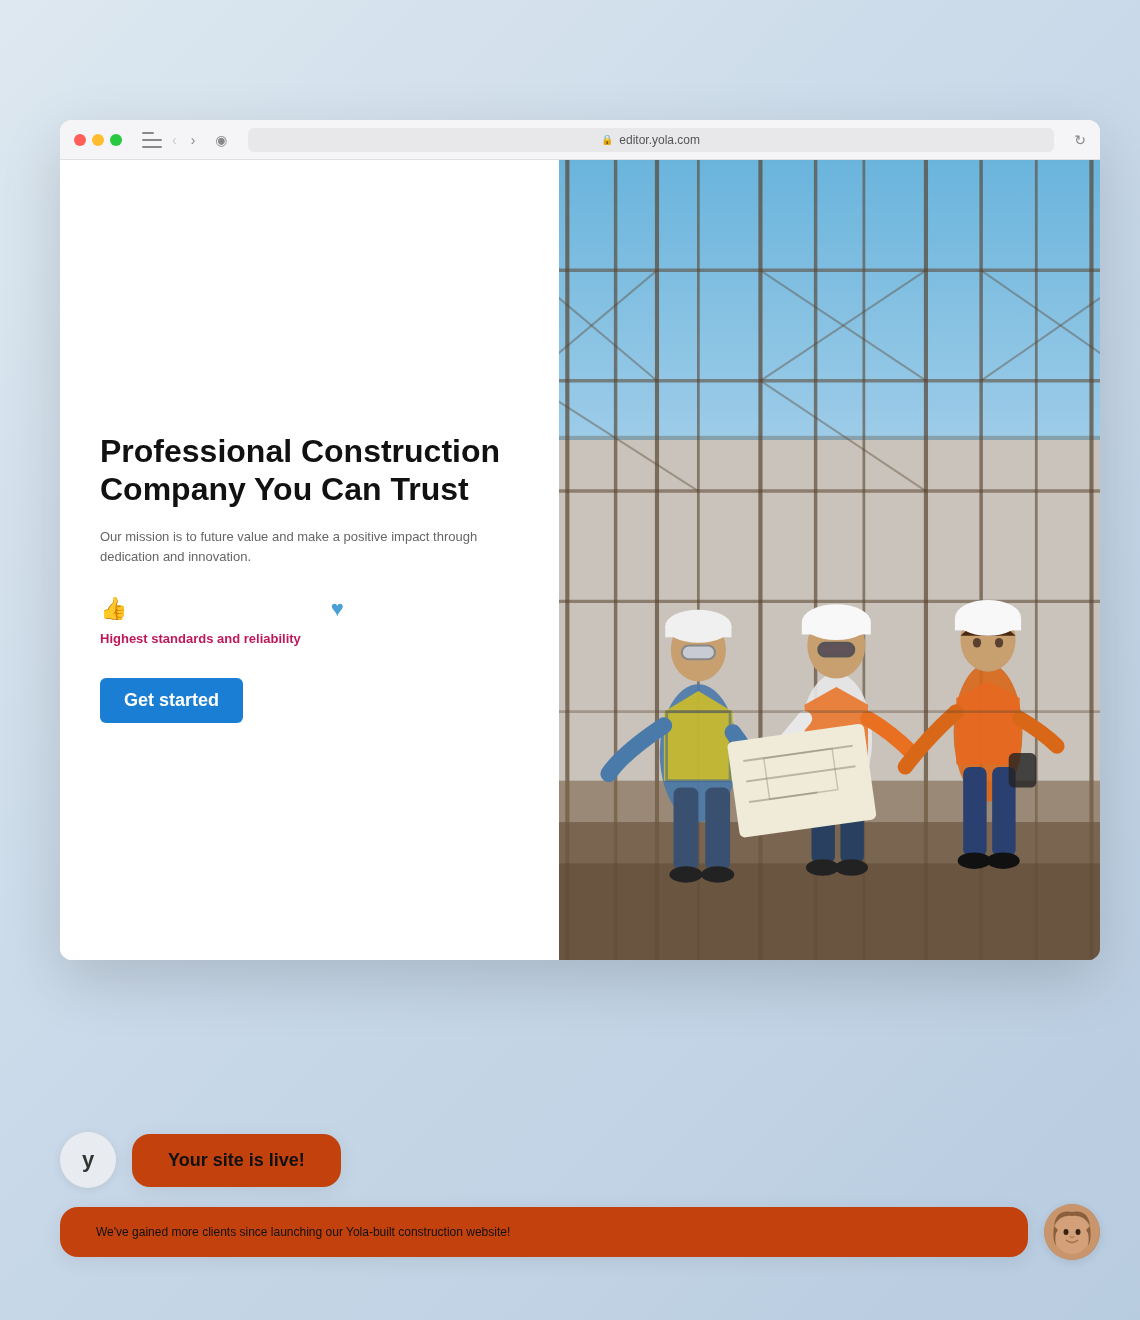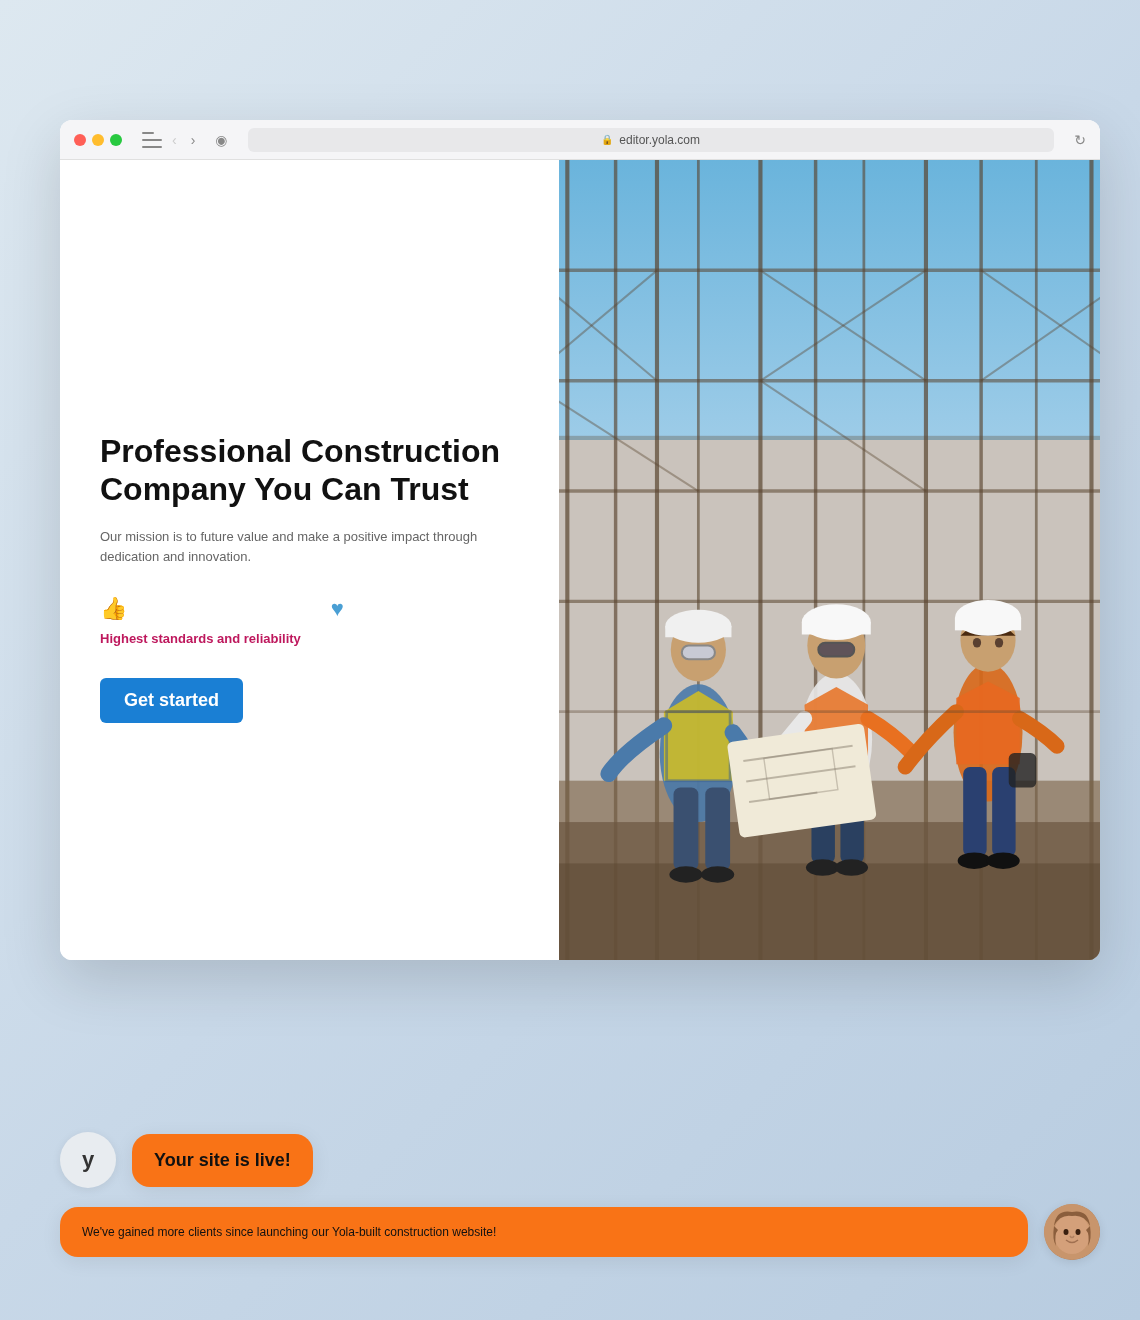--- a/index.html
+++ b/index.html
@@ -211,23 +211,23 @@
       align-items: center;
       justify-content: center;
       font-size: 22px;
       font-weight: 700;
       color: #333;
       flex-shrink: 0;
       box-shadow: 0 2px 10px rgba(0,0,0,0.08);
     }
 
     .chat-bubble {
-      background: #f97316;
+      background: #c2410c;
       border-radius: 18px;
-      padding: 16px 22px;
+      padding: 16px 36px;
       box-shadow: 0 4px 20px rgba(0,0,0,0.08);
     }
 
     .chat-bubble.small {
       font-size: 18px;
       font-weight: 600;
       color: #111;
     }
 
     .chat-bubble.large {

